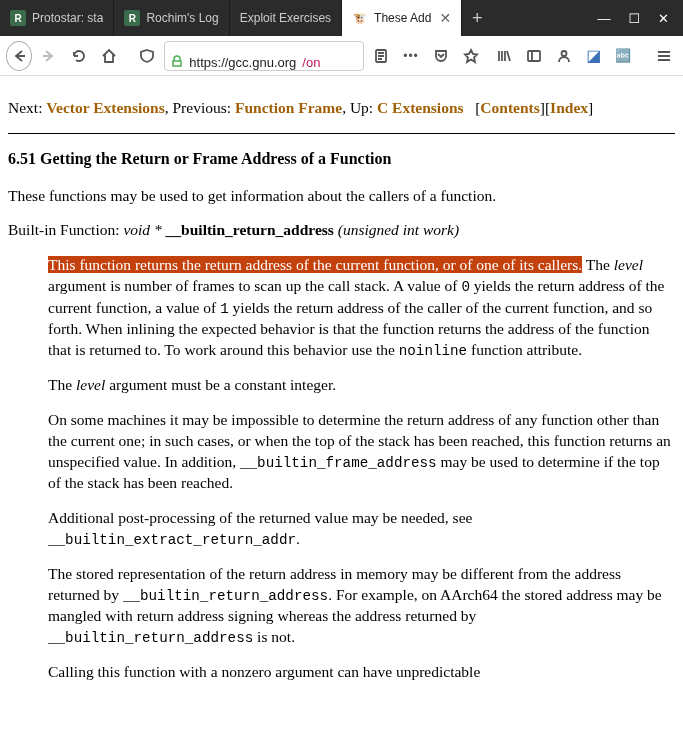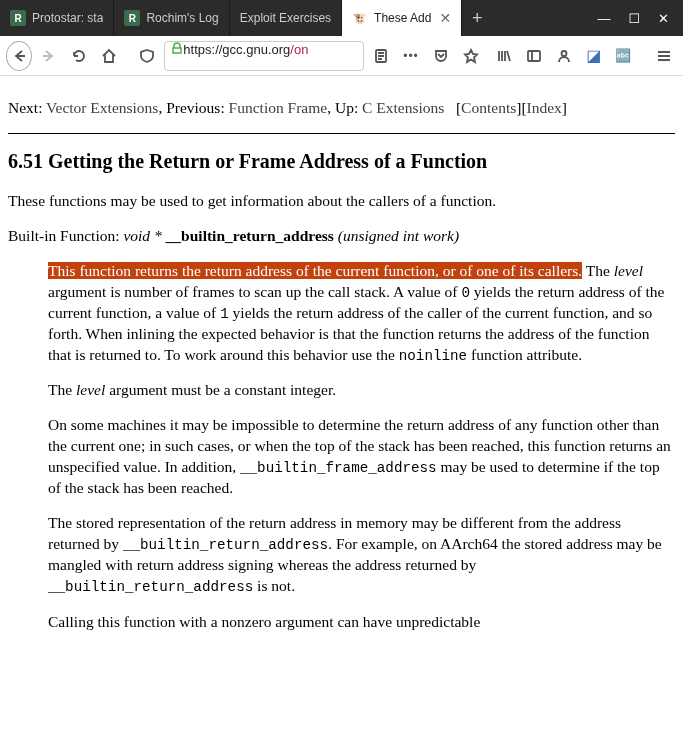--- a/index.html
+++ b/index.html
@@ -77,44 +77,45 @@
   cursor: pointer;
 }
 .tbtn.circle { border: 1px solid #aaa; border-radius: 50%; }
 .tbtn.disabled { color: #bbb; }
 .urlbar {
   flex: 0 0 200px;
   height: 30px;
   border: 1px solid #ccc;
   border-radius: 4px;
   display: flex;
-  align-items: flex-start;
+  align-items: flex-end;
   padding: 0 6px;
+  gap: 6px;
   font-size: 13px;
   color: #777;
   overflow: hidden;
 }
 .urlbar .lock { color: #4caf50; font-size: 12px;}
 .urlbar .domain { color: #222; }
 .urlbar .path { color: #be185d; }
 .tbtn svg { width: 16px; height: 16px; stroke: currentColor; fill: none; stroke-width: 1.8; }
 .spacer { flex: 1; }
 .content {
   padding: 8px;
   font-family: Georgia, "Times New Roman", serif;
   font-size: 15.5px;
   line-height: 1.35;
   color: #000;
   height: calc(742px - 76px);
   overflow: hidden;
 }
 .navline { margin: 14px 0 2px 0; }
-.navline a, .content a { color: #404040; text-decoration: none; }
+.navline a, .content a { color: #a16207; text-decoration: none; font-weight: bold; }
 .content hr { margin: 14px 0; border: none; border-top: 1px solid #000; }
-h3.sec { font-size: 20px; font-weight: bold; margin: 12px 0 16px 0; font-family: Georgia, serif;}
+h3.sec { font-size: 16px; font-weight: bold; margin: 12px 0 16px 0; font-family: Georgia, serif;}
 .para { margin: 10px 0; }
 .builtin-label { margin: 14px 0 8px 0; }
 .builtin-label .kind { font-variant: normal; }
 .builtin-label em { font-style: italic; }
 .builtin-label strong { font-weight: bold; }
 .indent { margin-left: 40px; margin-right: 4px;}
 .indent .para { margin: 14px 0; }
 .highlight {
   background: #c2410c;
   color: #fff;
@@ -268,17 +269,20 @@
     <p class="para">
       <span class="highlight">This function returns the return address of the current function, or of one of its callers.</span><span> The </span><em>level</em><span> argument is number of frames to scan up the call stack. A value of </span><code class="mono">0</code><span> yields the return address of the current function, a value of </span><code class="mono">1</code><span> yields the return address of the caller of the current function, and so forth. When inlining the expected behavior is that the function returns the address of the function that is returned to. To work around this behavior use the </span><code class="mono">noinline</code><span> function attribute.</span>
     </p>
     <p class="para">
       <span>The </span><em>level</em><span> argument must be a constant integer.</span>
     </p>
     <p class="para">
       <span>On some machines it may be impossible to determine the return address of any function other than the current one; in such cases, or when the top of the stack has been reached, this function returns an unspecified value. In addition, </span><code class="mono">__builtin_frame_address</code><span> may be used to determine if the top of the stack has been reached.</span>
     </p>
     <p class="para">
+      <span>Additional post-processing of the returned value may be needed, see </span><code class="mono">__builtin_extract_return_addr</code><span>.</span>
+    </p>
+    <p class="para">
       <span>The stored representation of the return address in memory may be different from the address returned by </span><code class="mono">__builtin_return_address</code><span>. For example, on AArch64 the stored address may be mangled with return address signing whereas the address returned by </span><code class="mono">__builtin_return_address</code><span> is not.</span>
     </p>
     <p class="para">Calling this function with a nonzero argument can have unpredictable</p>
   </div>
 </div>
 
 </body></html>

